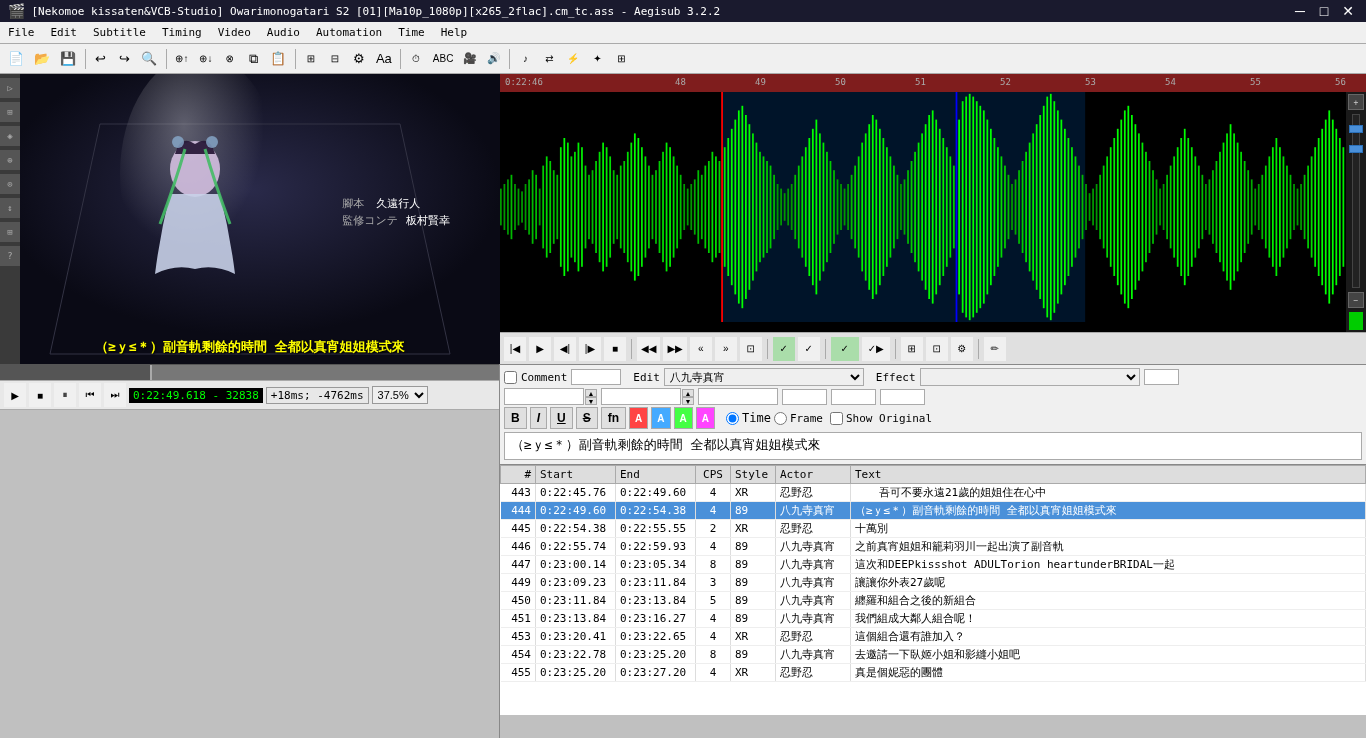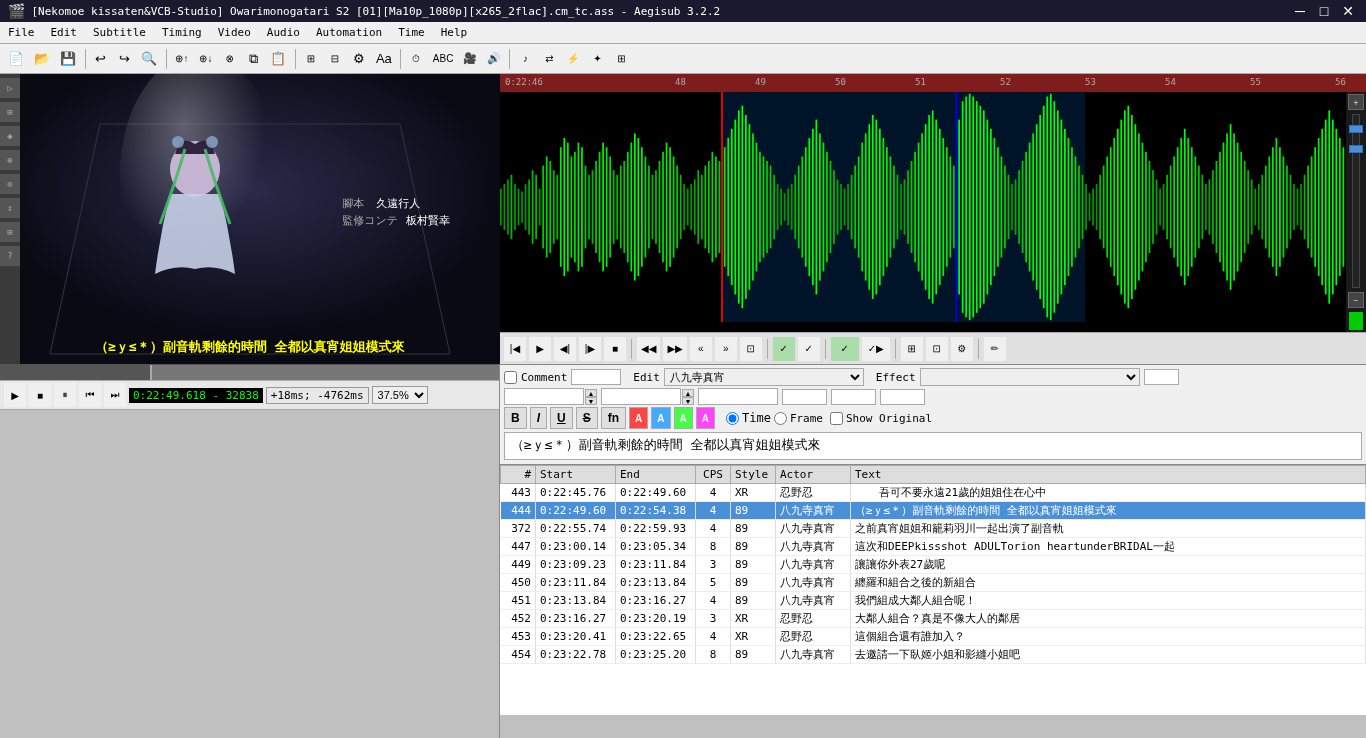--- a/index.html
+++ b/index.html
@@ -659,21 +659,30 @@
             <tr style="background: rgb(74, 144, 217); color: rgb(255, 255, 255);">
       <td class="col-num">444</td>
       <td class="col-start">0:22:49.60</td>
       <td class="col-end">0:22:54.38</td>
       <td class="col-cps">4</td>
       <td class="col-style">89</td>
       <td class="col-actor">八九寺真宵</td>
       <td class="col-text" style="max-width:none;">（≥ｙ≤＊）副音軌剩餘的時間 全都以真宵姐姐模式來</td>
     </tr>
             <tr>
-      <td class="col-num">372</td>
+      <td class="col-num">445</td>
+      <td class="col-start">0:22:54.38</td>
+      <td class="col-end">0:22:55.55</td>
+      <td class="col-cps">2</td>
+      <td class="col-style">XR</td>
+      <td class="col-actor">忍野忍</td>
+      <td class="col-text" style="max-width:none;">十萬別</td>
+    </tr>
+            <tr>
+      <td class="col-num">446</td>
       <td class="col-start">0:22:55.74</td>
       <td class="col-end">0:22:59.93</td>
       <td class="col-cps">4</td>
       <td class="col-style">89</td>
       <td class="col-actor">八九寺真宵</td>
       <td class="col-text" style="max-width:none;">之前真宵姐姐和籠莉羽川一起出演了副音軌</td>
     </tr>
             <tr>
       <td class="col-num">447</td>
       <td class="col-start">0:23:00.14</td>
@@ -704,44 +713,44 @@
             <tr>
       <td class="col-num">451</td>
       <td class="col-start">0:23:13.84</td>
       <td class="col-end">0:23:16.27</td>
       <td class="col-cps">4</td>
       <td class="col-style">89</td>
       <td class="col-actor">八九寺真宵</td>
       <td class="col-text" style="max-width:none;">我們組成大鄰人組合呢！</td>
     </tr>
             <tr>
-      <td class="col-num">452</td>
-      <td class="col-start">0:23:16.27</td>
-      <td class="col-end">0:23:20.19</td>
-      <td class="col-cps">3</td>
-      <td class="col-style">XR</td>
-      <td class="col-actor">忍野忍</td>
-      <td class="col-text" style="max-width:none;">大鄰人組合？真是不像大人的鄰居</td>
-    </tr>
-            <tr>
       <td class="col-num">453</td>
       <td class="col-start">0:23:20.41</td>
       <td class="col-end">0:23:22.65</td>
       <td class="col-cps">4</td>
       <td class="col-style">XR</td>
       <td class="col-actor">忍野忍</td>
       <td class="col-text" style="max-width:none;">這個組合還有誰加入？</td>
     </tr>
             <tr>
       <td class="col-num">454</td>
       <td class="col-start">0:23:22.78</td>
       <td class="col-end">0:23:25.20</td>
       <td class="col-cps">8</td>
       <td class="col-style">89</td>
       <td class="col-actor">八九寺真宵</td>
       <td class="col-text" style="max-width:none;">去邀請一下臥姬小姐和影縫小姐吧</td>
     </tr>
+            <tr>
+      <td class="col-num">455</td>
+      <td class="col-start">0:23:25.20</td>
+      <td class="col-end">0:23:27.20</td>
+      <td class="col-cps">4</td>
+      <td class="col-style">XR</td>
+      <td class="col-actor">忍野忍</td>
+      <td class="col-text" style="max-width:none;">真是個妮惡的團體</td>
+    </tr>
           </tbody>
       </table>
     </div>
 
   </div>
 </div>
 
 </body></html>

